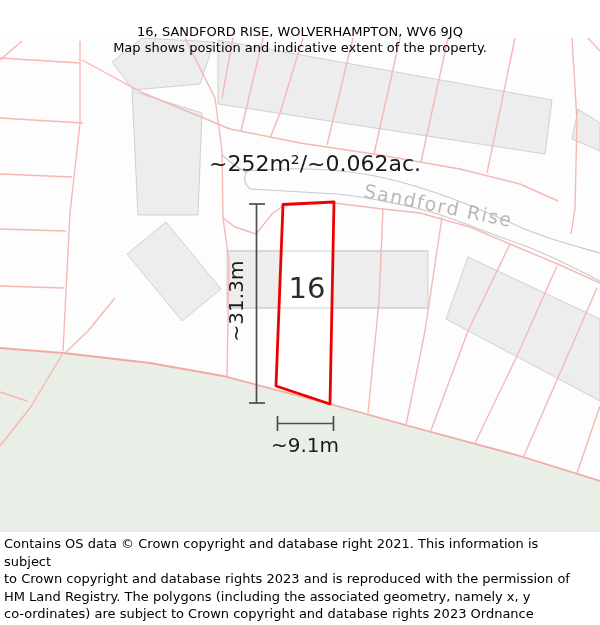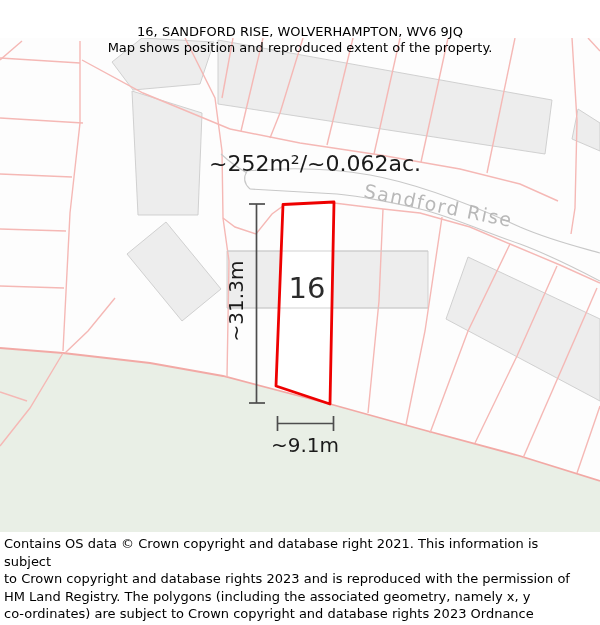--- a/index.html
+++ b/index.html
@@ -59,21 +59,21 @@
   }
   text { user-select: none; }
 </style>
 </head>
 <body>
 
 <div class="page">
 
   <div class="header">
     <div class="title">16, SANDFORD RISE, WOLVERHAMPTON, WV6 9JQ</div>
-    <div class="subtitle">Map shows position and reproduced extent of the property.</div>
+    <div class="subtitle">Map shows position and indicative extent of the property.</div>
   </div>
 
   <div class="map">
     <svg width="600" height="494" viewBox="0 0 600 494" xmlns="http://www.w3.org/2000/svg">
 
       <g>
         <polygon points="0,310 63,315 150,325 223,338 330,366 420,391 520,418 600,443 600,494 0,494" style="fill:var(--green_fill); stroke:none"></polygon>
         <polyline points="0,310 63,315 150,325 223,338 330,366 420,391 520,418 600,443" style="fill:none; stroke:var(--boundary_line); stroke-width:1.8"></polyline>
       </g>
 

